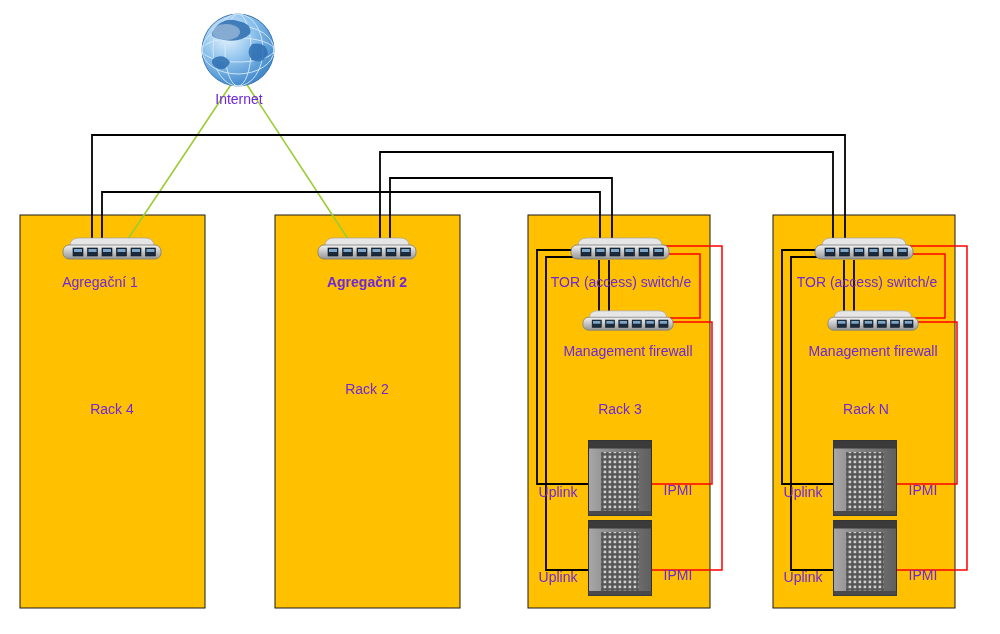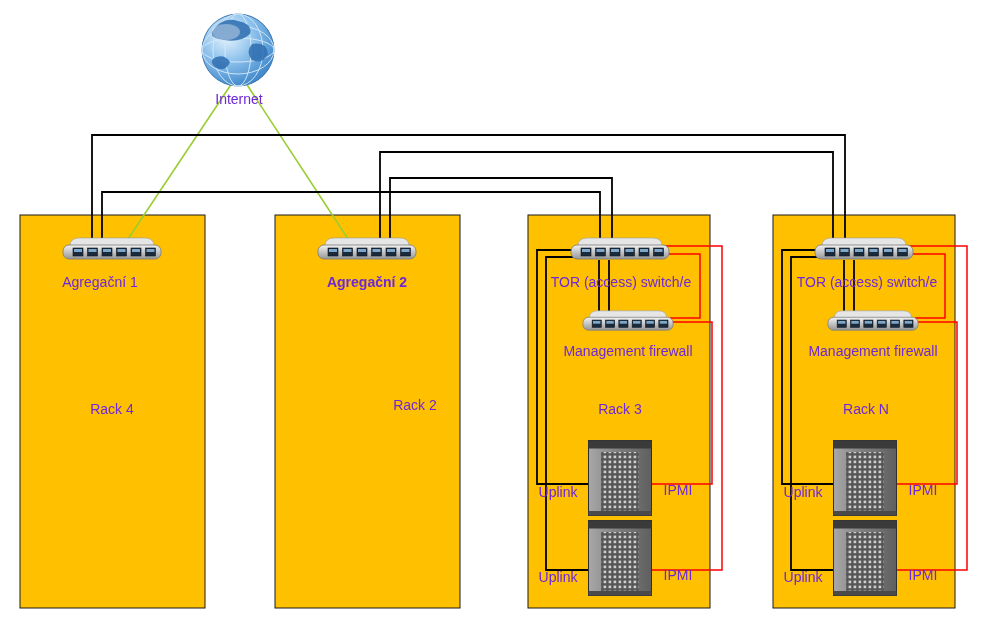--- a/index.html
+++ b/index.html
@@ -127,21 +127,21 @@
       <path d="M214 58 Q224 53 230 62 Q226 72 216 68 Q209 62 214 58 Z"></path>
     </g>
     <ellipse cx="226" cy="32" rx="14" ry="8" fill="#ffffff" opacity="0.35"></ellipse>
   </g>
 </svg>
 
 <div class="lbl" style="left:239px; top:92px;">Internet</div>
 <div class="lbl" style="left:100px; top:275px;">Agregační 1</div>
 <div class="lbl" style="left:367px; top:275px;font-weight:bold;">Agregační 2</div>
 <div class="lbl" style="left:112px; top:402px;">Rack 4</div>
-<div class="lbl" style="left:367px; top:398px;margin-left:48px;">Rack 2</div>
+<div class="lbl" style="left:367px; top:382px;">Rack 2</div>
 <div class="lbl" style="left:620px; top:402px;text-align:right;">Rack 3</div>
 <div class="lbl" style="left:866px; top:402px;text-align:center;">Rack N</div>
 <div class="lbl" style="left:621px; top:275px;">TOR (access) switch/e</div>
 <div class="lbl" style="left:628px; top:344px;">Management firewall</div>
 <div class="lbl" style="left:867px; top:275px;">TOR (access) switch/e</div>
 <div class="lbl" style="left:873px; top:344px;">Management firewall</div>
 <div class="lbl" style="left:558px; top:485px;">Uplink</div>
 <div class="lbl" style="left:678px; top:483px;">IPMI</div>
 <div class="lbl" style="left:558px; top:570px;">Uplink</div>
 <div class="lbl" style="left:678px; top:568px;">IPMI</div>

